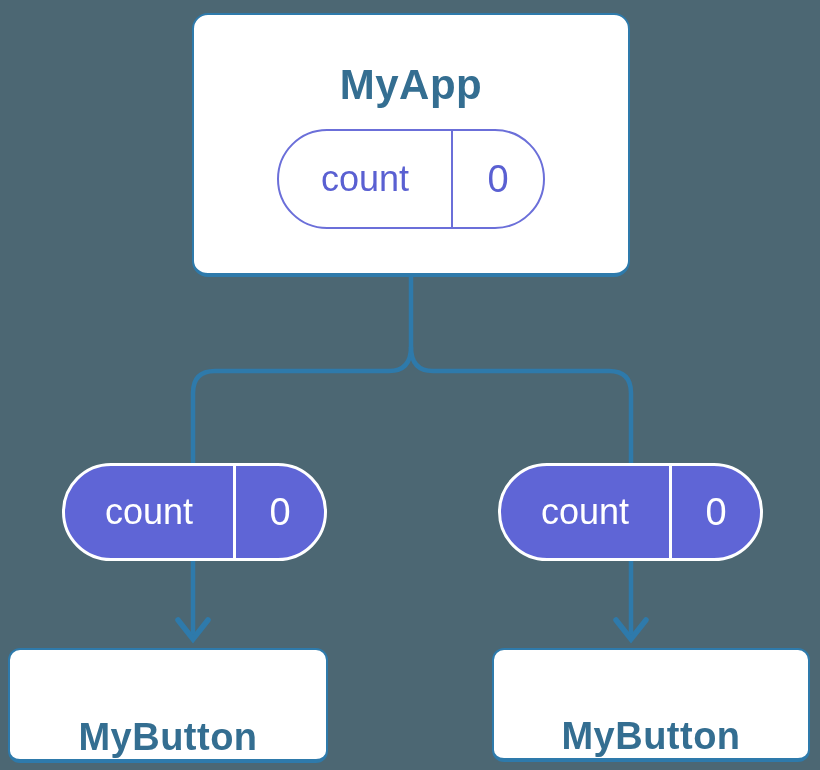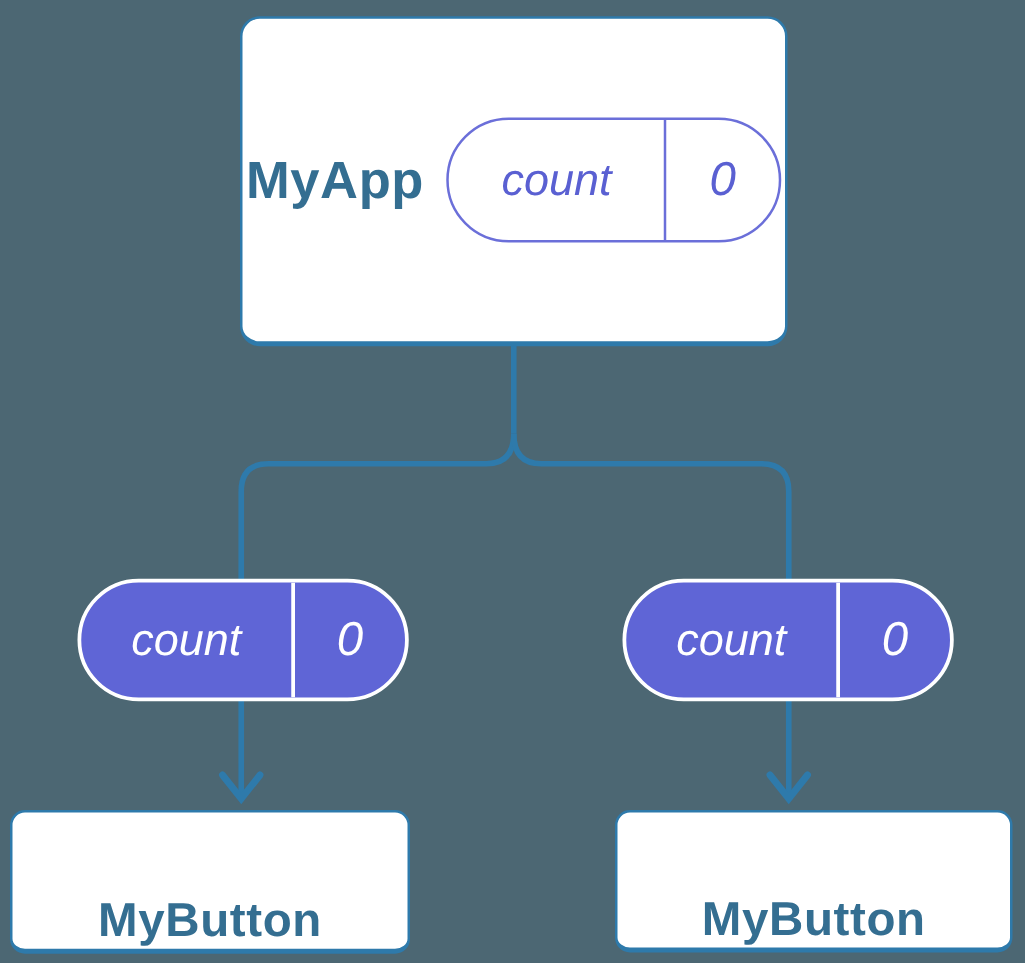--- a/index.html
+++ b/index.html
@@ -9,32 +9,32 @@
   }
   svg.connectors{position:absolute;left:0;top:0;width:820px;height:770px;display:block;}
 
   
   .node{
     position:absolute;background:#ffffff;border:2px solid #2e7aab;
     border-bottom-width:4px;box-sizing:border-box;
   }
   .node.root{
     left:192px;top:13px;width:438px;height:264px;border-radius:16px;
-    display:flex;flex-direction:row;align-items:center;justify-content:center;gap:18px;
+    display:flex;flex-direction:column;align-items:center;justify-content:center;gap:18px;
   }
   .node-title{font-size:42px;font-weight:700;color:#346e91;line-height:52px;letter-spacing:.5px;}
   .node.leaf{
     border-radius:12px;display:flex;align-items:flex-end;justify-content:center;
     font-size:38px;font-weight:700;color:#346e91;letter-spacing:.5px;
   }
   .leaf-left{left:8px;top:648px;width:320px;height:115px;}
   .leaf-right{left:492px;top:648px;width:318px;height:114px;}
 
   
-  .pill{display:flex;align-items:stretch;box-sizing:border-box;overflow:hidden;font-style:italic;}
+  .pill{display:flex;align-items:stretch;box-sizing:border-box;overflow:hidden;}
   .pill .cell-label{flex:1;display:flex;align-items:center;justify-content:center;font-size:36px;}
   .pill .cell-value{display:flex;align-items:center;justify-content:center;font-size:38px;}
   .pill.outline{
     width:268px;height:100px;background:#ffffff;border:2px solid #6b6fd9;
     border-radius:50px;color:#5a60d2;
   }
   .pill.outline .divider{width:2px;background:#6b6fd9;}
   .pill.outline .cell-value{width:90px;}
   .pill.filled{
     position:absolute;width:265px;height:98px;background:#5f65d6;border:3px solid #ffffff;

